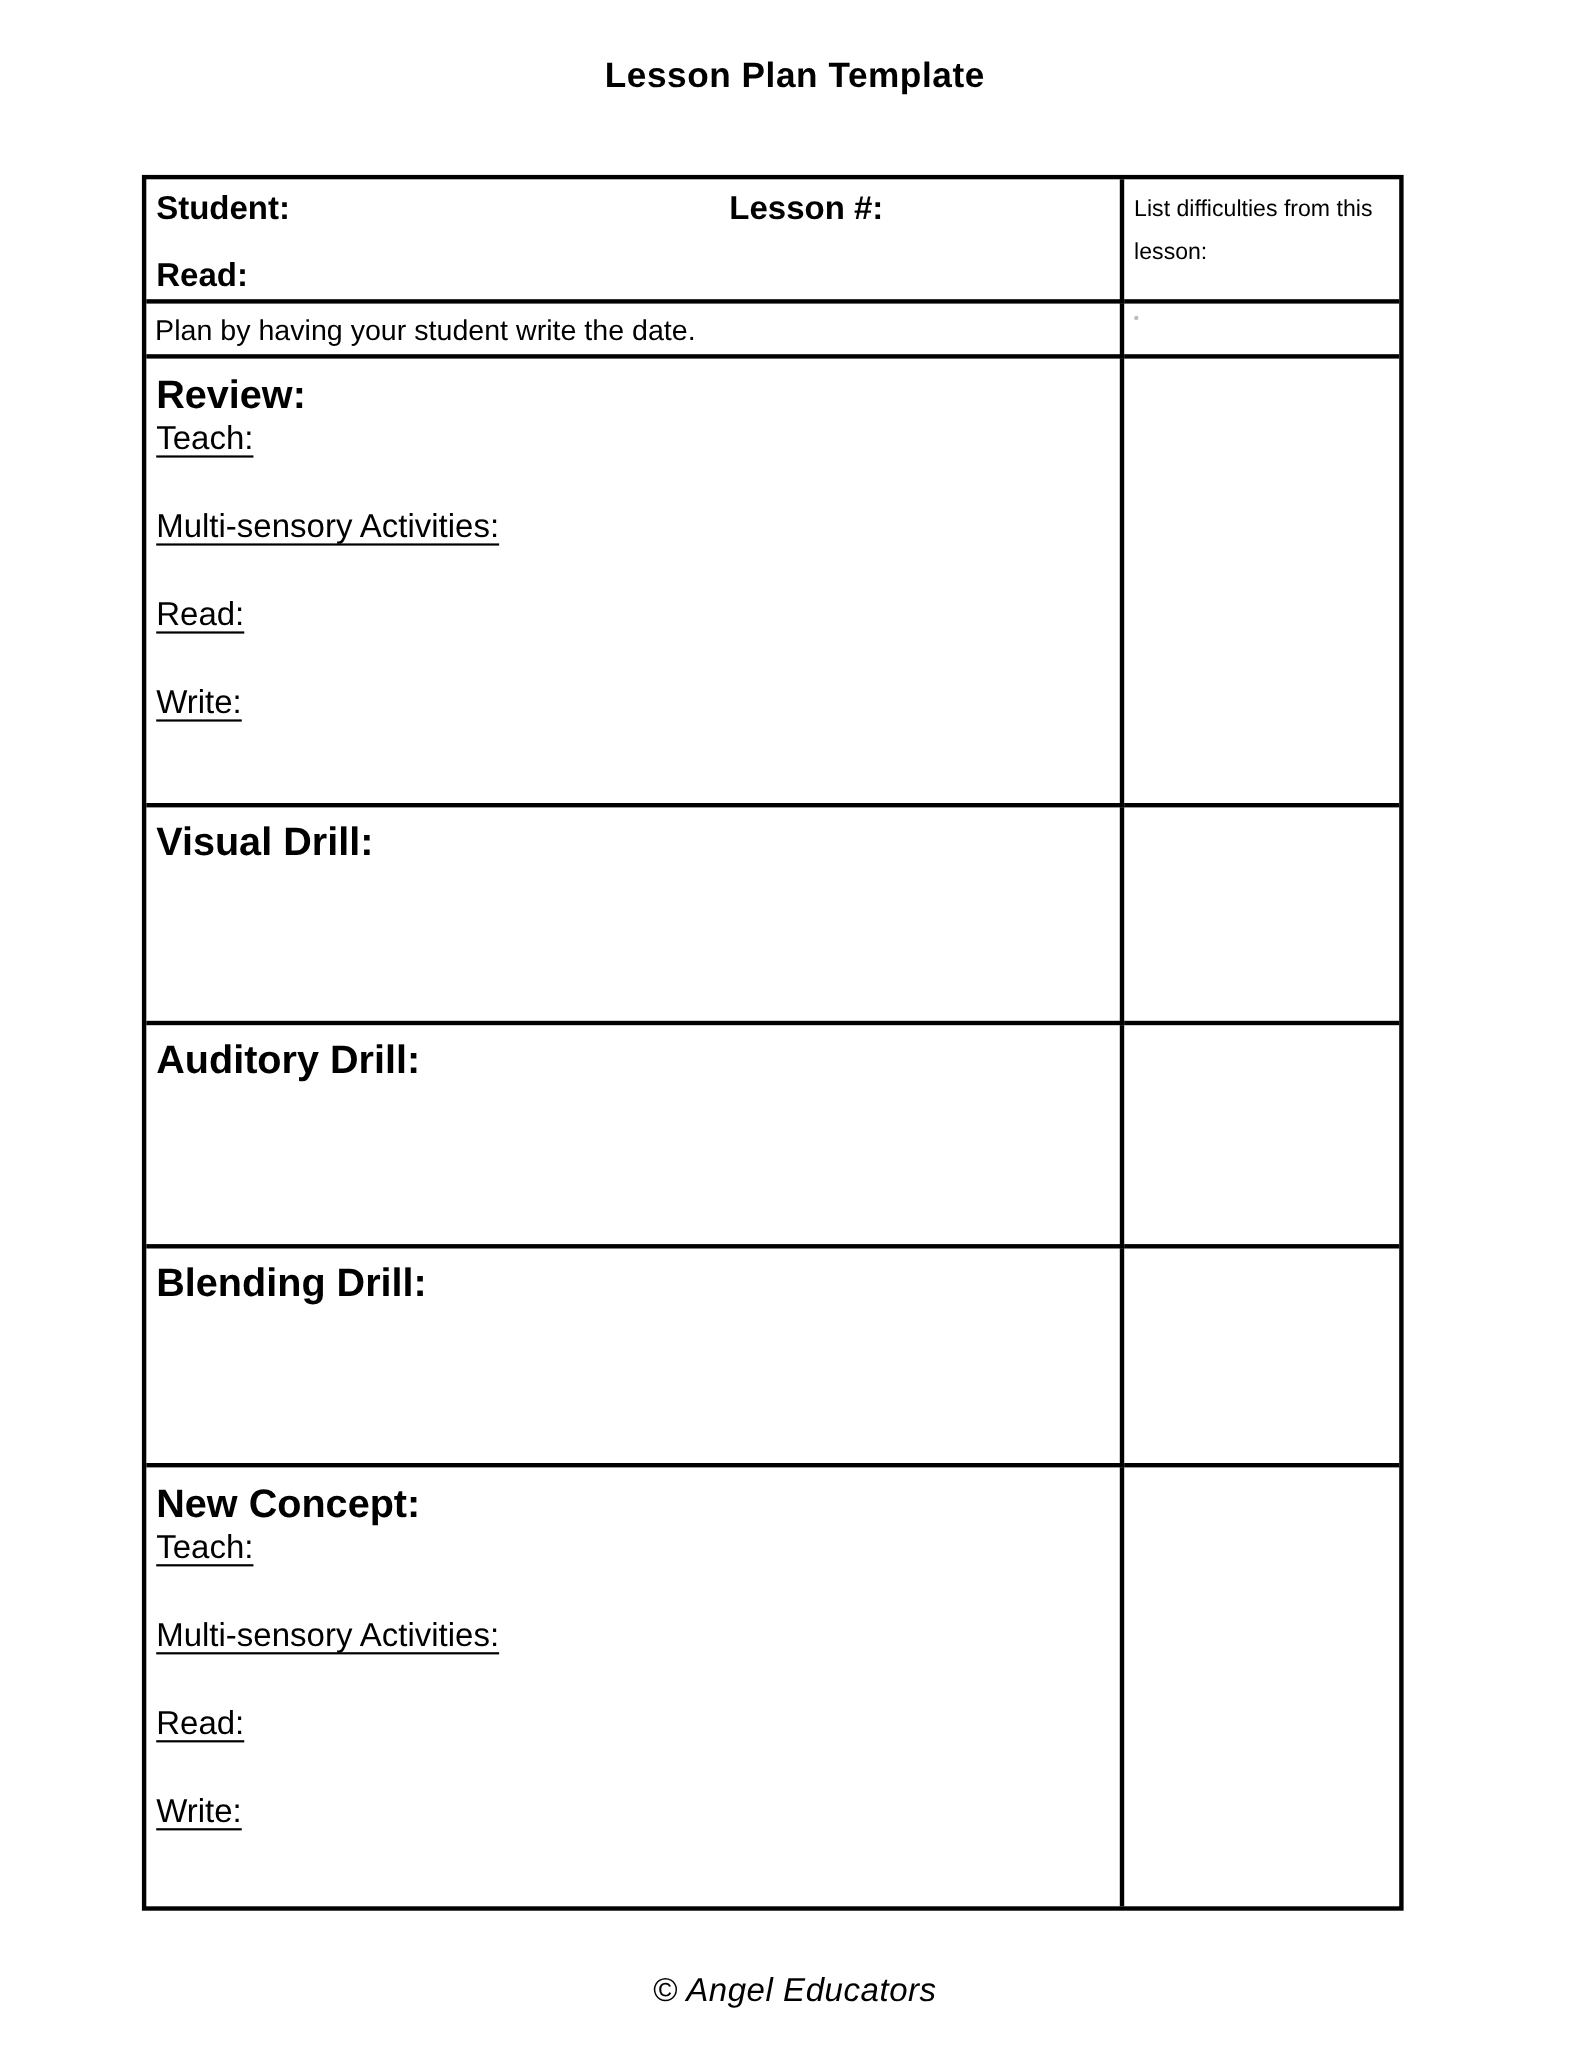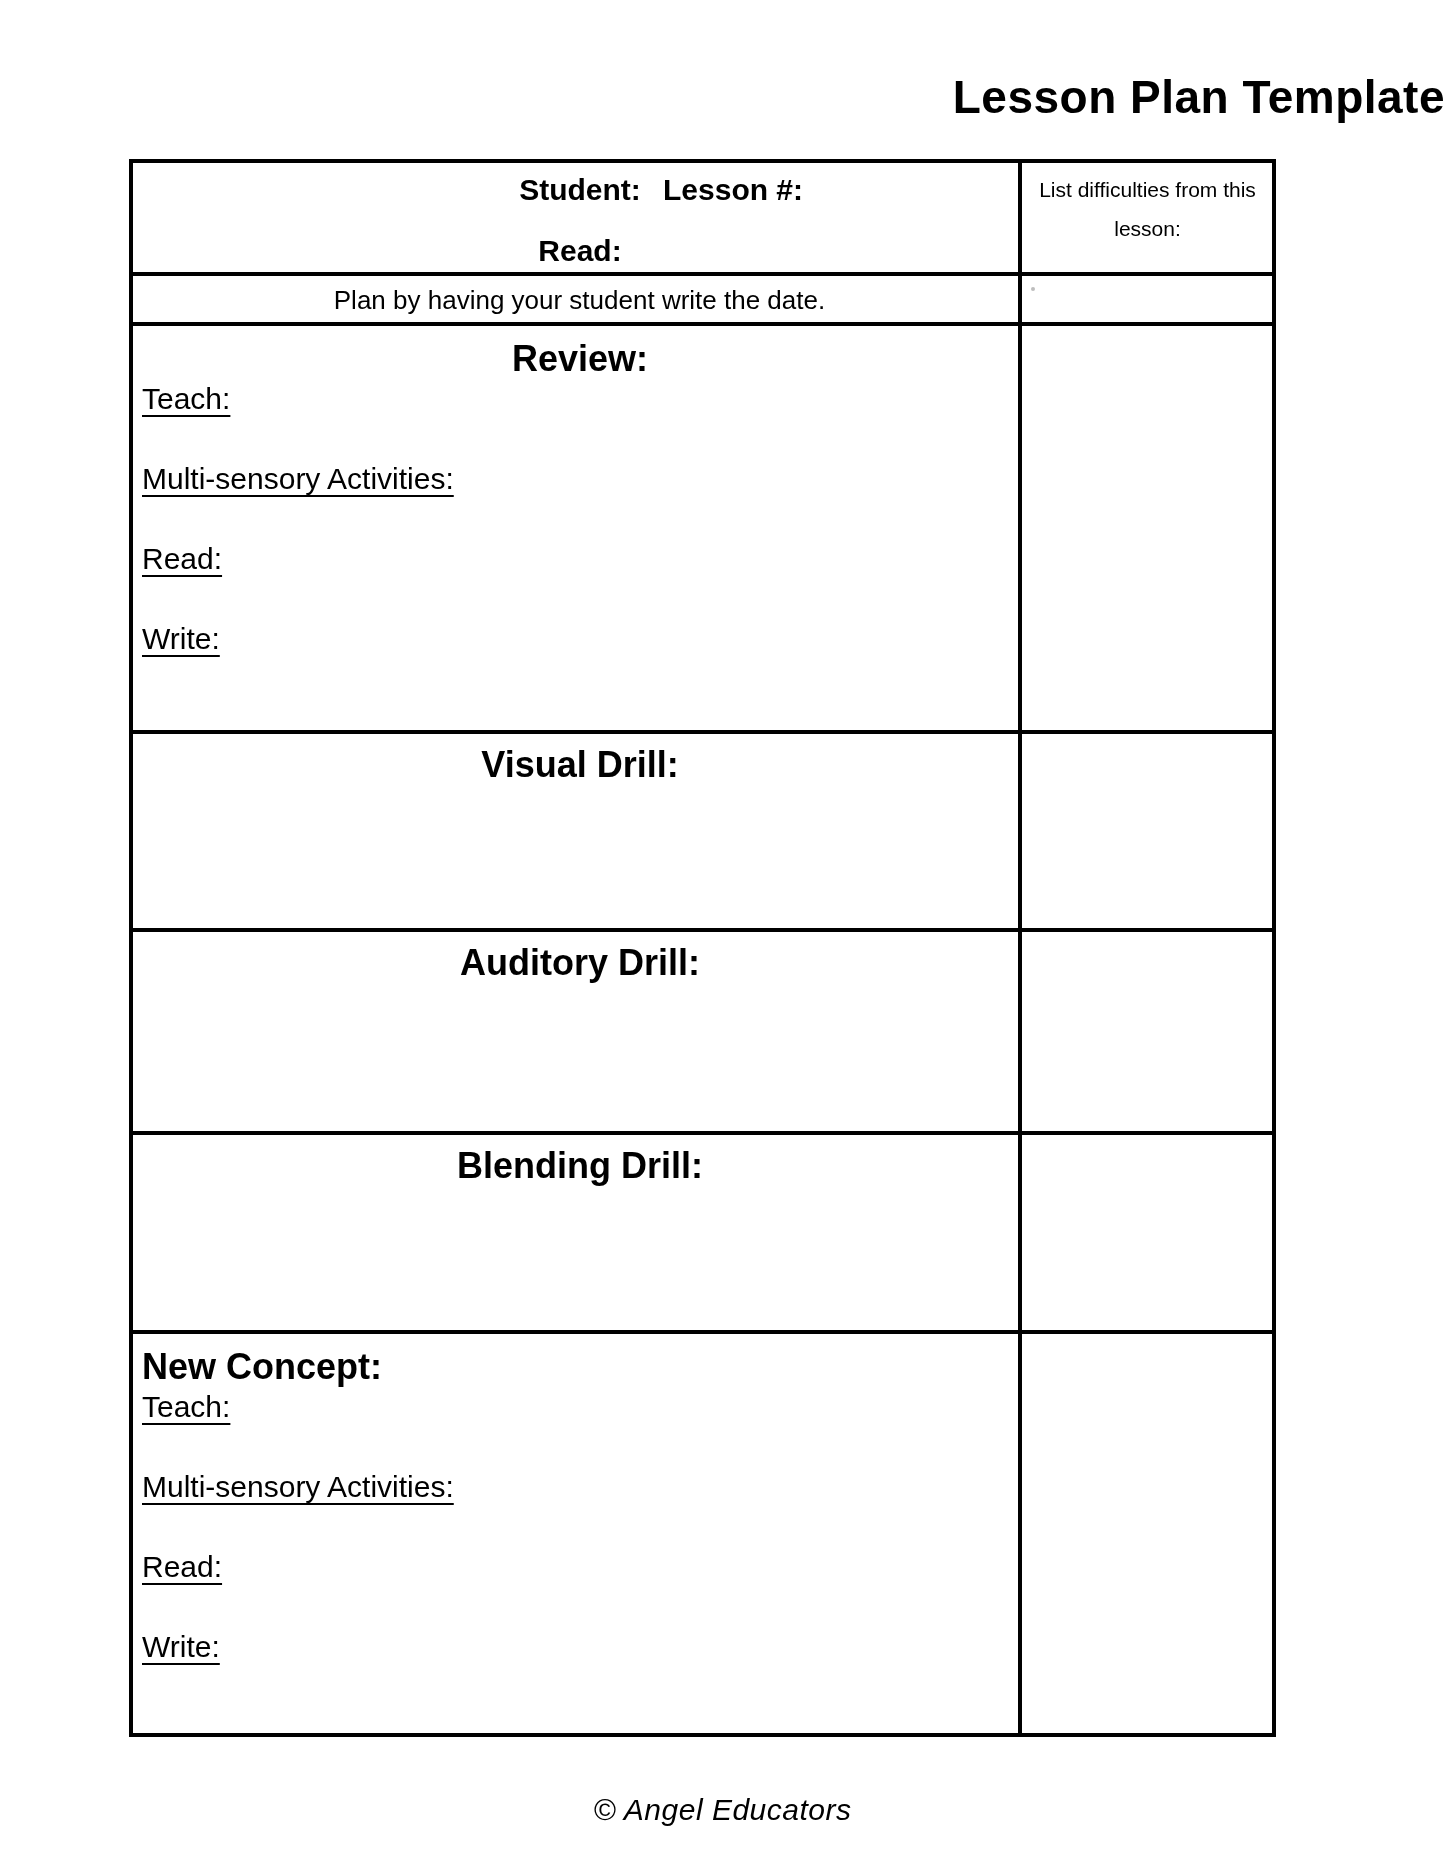--- a/index.html
+++ b/index.html
@@ -5,36 +5,36 @@
   html,body { margin:0; padding:0; background:#ffffff; }
   .sheet {
     position:relative;
     width:1445px; height:1870px;
     background:#ffffff;
     font-family:"Liberation Sans","DejaVu Sans",sans-serif;
     color:#000000;
     overflow:hidden;
   }
   .page-title {
-    position:absolute; left:0; right:0; top:70px;
-    text-align:right;
-    font-size:46px; font-weight:700; letter-spacing:0.5px;
+    position:absolute; left:0; right:0; top:50px;
+    text-align:center;
+    font-size:32px; font-weight:700; letter-spacing:0.5px;
   }
   .plan-table {
     position:absolute; left:129px; top:159px;
     width:1147px; height:1578px;
     box-sizing:border-box;
     border:4px solid #000000;
     display:grid;
     grid-template-columns:889px 1fr;
     grid-template-rows:113px 50px 408px 198px 203px 199px auto;
   }
   .cell { box-sizing:border-box; position:relative; }
   .lc { border-right:4px solid #000000; }
-  .bb { border-bottom:4px solid #000000;text-align:center; }
+  .bb { border-bottom:4px solid #000000; }
 
   .header-cell { padding:8px 0 0 9px; }
   .bold-label { font-size:30px; font-weight:700; line-height:37px; }
   .lesson-label { position:absolute; left:530px; top:8px; }
   .date-label { margin-top:24px; }
 
   .difficulties-cell { padding:7px 8px 0 9px; font-size:21px; line-height:39px; }
 
   .instruction-cell { padding:8px 0 0 8px; font-size:26px; line-height:32px; }
 

